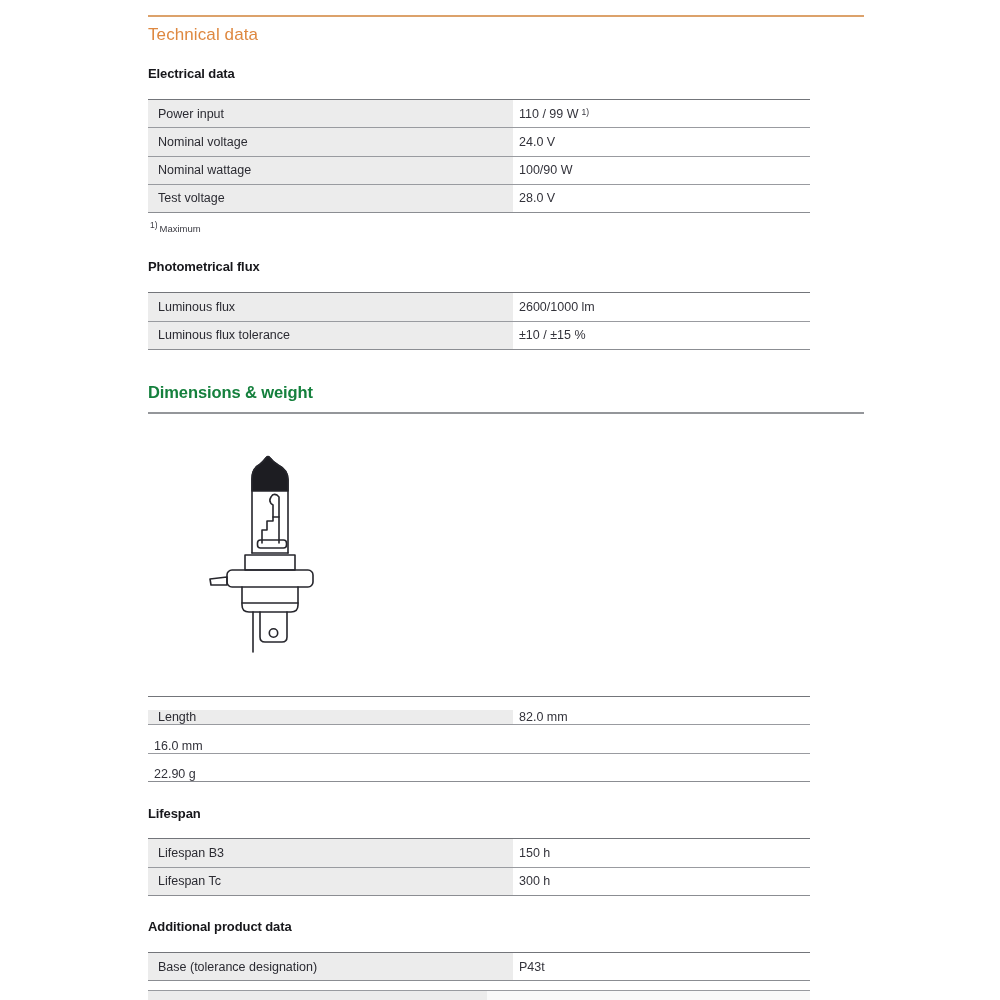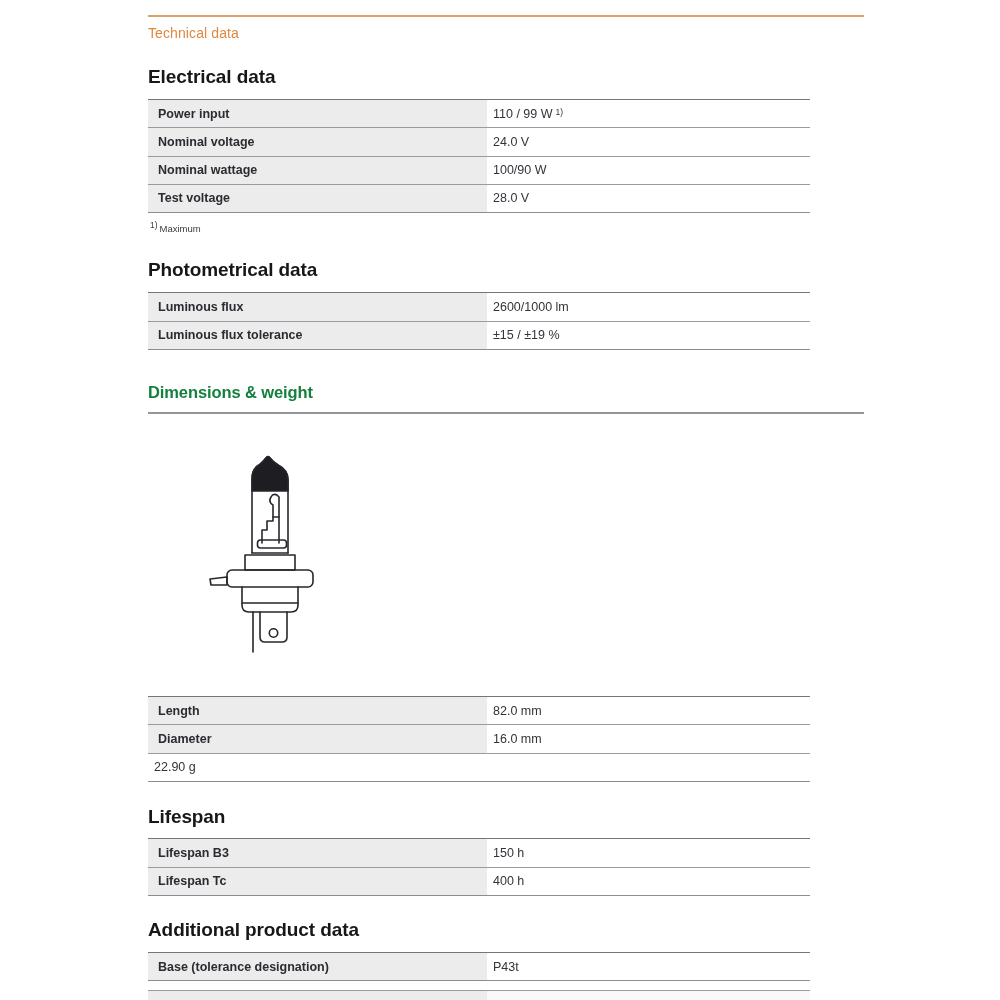--- a/index.html
+++ b/index.html
@@ -10,49 +10,49 @@
     overflow: hidden;
   }
   .page { position: relative; width: 1000px; height: 1000px; }
 
   .rule-orange {
     position: absolute; left: 148px; top: 15px;
     width: 716px; height: 2px; background: #dca26b;
   }
   .section-label {
     position: absolute; left: 148px; top: 25px;
-    font-size: 14px; color: #de8840; letter-spacing: 0.1px;
+    font-size: 17px; color: #de8840; letter-spacing: 0.1px;
   }
   .h-small {
     position: absolute; left: 148px;
-    font-size: 19px; font-weight: 700; color: #17171b; letter-spacing: -0.1px;
+    font-size: 13px; font-weight: 700; color: #17171b; letter-spacing: -0.1px;
   }
   .h-large {
     position: absolute; left: 148px;
     font-size: 16.5px; font-weight: 700; color: #15803d; letter-spacing: -0.1px;
   }
   .rule-gray {
     position: absolute; left: 148px; top: 412px;
     width: 716px; height: 1.5px; background: #94969a;
   }
 
   .dtable {
     position: absolute; left: 148px; width: 662px;
     border-bottom: 1px solid #8b8d92;
   }
   .trow { display: flex; border-top: 1px solid #999ba0; }
   .trow:first-child { border-top: 1px solid #73757a; }
   .rh-28   .trow { height: 28px; }
   .rh-2825 .trow { height: 28.25px; }
-  .rh-2833 .trow { height: 28.33px; }
+  .rh-2833 .trow { height: 28.33px; align-items: flex-end; }
   .rh-285  .trow { height: 28.5px; }
   .cell { display: flex; align-items: center; font-size: 12.5px; }
   .cell.lbl {
-    width: 339px; background: #ececec; padding-left: 10px;
-    font-weight: 700; color: #2b2b32;
+    width: 365px; background: #ececec; padding-left: 10px;
+    font-weight: 400; color: #2b2b32;
   }
   .cell.val { flex: 1; background: #ffffff; padding-left: 6px; color: #33333b; }
   .cell.val sup { font-size: 8.5px; margin-left: 3px; line-height: 1; position: relative; top: -1px; }
 
   .footnote {
     position: absolute; left: 150px; top: 220px;
     font-size: 9.5px; color: #3a3a42;
   }
   .footnote sup { font-size: 8.5px; margin-right: 2px; }
 
@@ -93,29 +93,29 @@
     </div>
     <div class="trow">
       <div class="cell lbl">Test voltage</div>
       <div class="cell val">28.0 V</div>
     </div>
   </div>
   <div class="footnote">
     <sup>1)</sup><span>Maximum</span>
   </div>
 
-  <div class="h-small" style="top:259px">Photometrical data</div>
+  <div class="h-small" style="top:259px">Photometrical flux</div>
   <div class="dtable rh-285" style="top:292px">
     <div class="trow">
       <div class="cell lbl">Luminous flux</div>
       <div class="cell val">2600/1000 lm</div>
     </div>
     <div class="trow">
       <div class="cell lbl">Luminous flux tolerance</div>
-      <div class="cell val">±15 / ±19 %</div>
+      <div class="cell val">±10 / ±15 %</div>
     </div>
   </div>
 
   <div class="h-large" style="top:383px">Dimensions &amp; weight</div>
   <div class="rule-gray"></div>
 
   <svg class="bulb" width="112" height="200" viewBox="0 0 112 200" fill="none" stroke="#26262c" stroke-width="1.6" stroke-linejoin="round" stroke-linecap="round">
 
     <path d="M47,98 L47,24 Q47,14 54,10 Q59,6 61,3 Q63,0 65,3 Q68,7 73,10 Q83,15 83,25 L83,98"></path>
     <path d="M47,98 H83"></path>
@@ -141,37 +141,36 @@
 
     <path d="M48,157 V197"></path>
   </svg>
 
   <div class="dtable rh-2833" style="top:696px">
     <div class="trow">
       <div class="cell lbl">Length</div>
       <div class="cell val">82.0 mm</div>
     </div>
     <div class="trow">
-      <div class="cell lbl">Diameter</div>
       <div class="cell val">16.0 mm</div>
     </div>
     <div class="trow">
       <div class="cell val">22.90 g</div>
     </div>
   </div>
 
   <div class="h-small" style="top:806px">Lifespan</div>
   <div class="dtable rh-285" style="top:838px">
     <div class="trow">
       <div class="cell lbl">Lifespan B3</div>
       <div class="cell val">150 h</div>
     </div>
     <div class="trow">
       <div class="cell lbl">Lifespan Tc</div>
-      <div class="cell val">400 h</div>
+      <div class="cell val">300 h</div>
     </div>
   </div>
 
   <div class="h-small" style="top:919px">Additional product data</div>
   <div class="dtable rh-28" style="top:952px">
     <div class="trow">
       <div class="cell lbl">Base (tolerance designation)</div>
       <div class="cell val">P43t</div>
     </div>
   </div>

